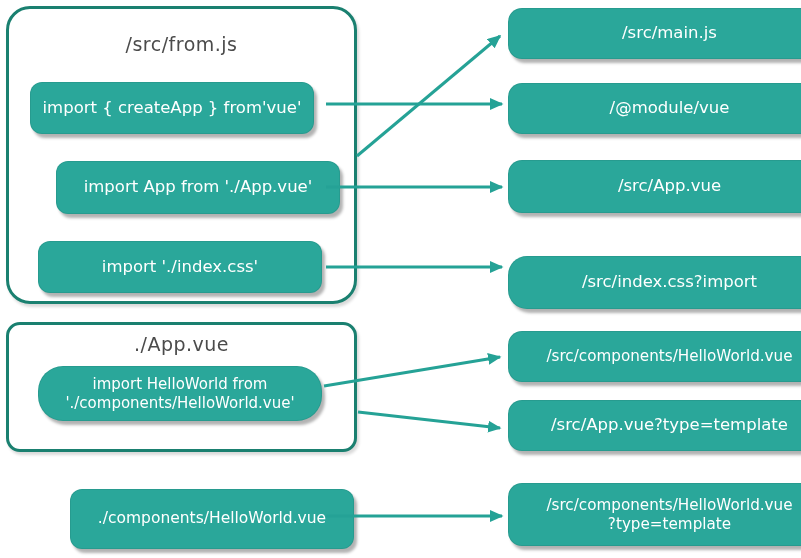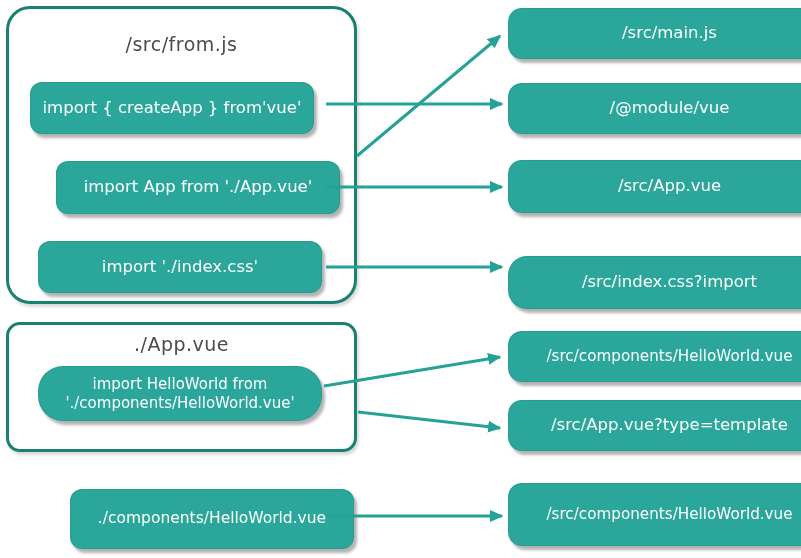--- a/index.html
+++ b/index.html
@@ -92,20 +92,21 @@
     <span class="ln">/src/index.css?import</span>
   </div>
   <div class="node r r5">
     <span class="ln">/src/components/HelloWorld.vue</span>
   </div>
   <div class="node r r6">
     <span class="ln">/src/App.vue?type=template</span>
   </div>
   <div class="node r r7">
     <span class="ln">/src/components/HelloWorld.vue</span>
+    <span class="ln">?type=template</span>
   </div>
 
   <svg class="arrows" viewBox="0 0 801 558">
     <defs>
       <marker id="ah" markerWidth="5" markerHeight="5" refX="4" refY="2" orient="auto" markerUnits="strokeWidth">
         <path d="M0,0 L4.5,2 L0,4 Z" fill="#25a296"></path>
       </marker>
     </defs>
     <line class="arrow" x1="357" y1="156" x2="500" y2="36" marker-end="url(#ah)"></line>
     <line class="arrow" x1="326" y1="104" x2="502" y2="104" marker-end="url(#ah)"></line>

